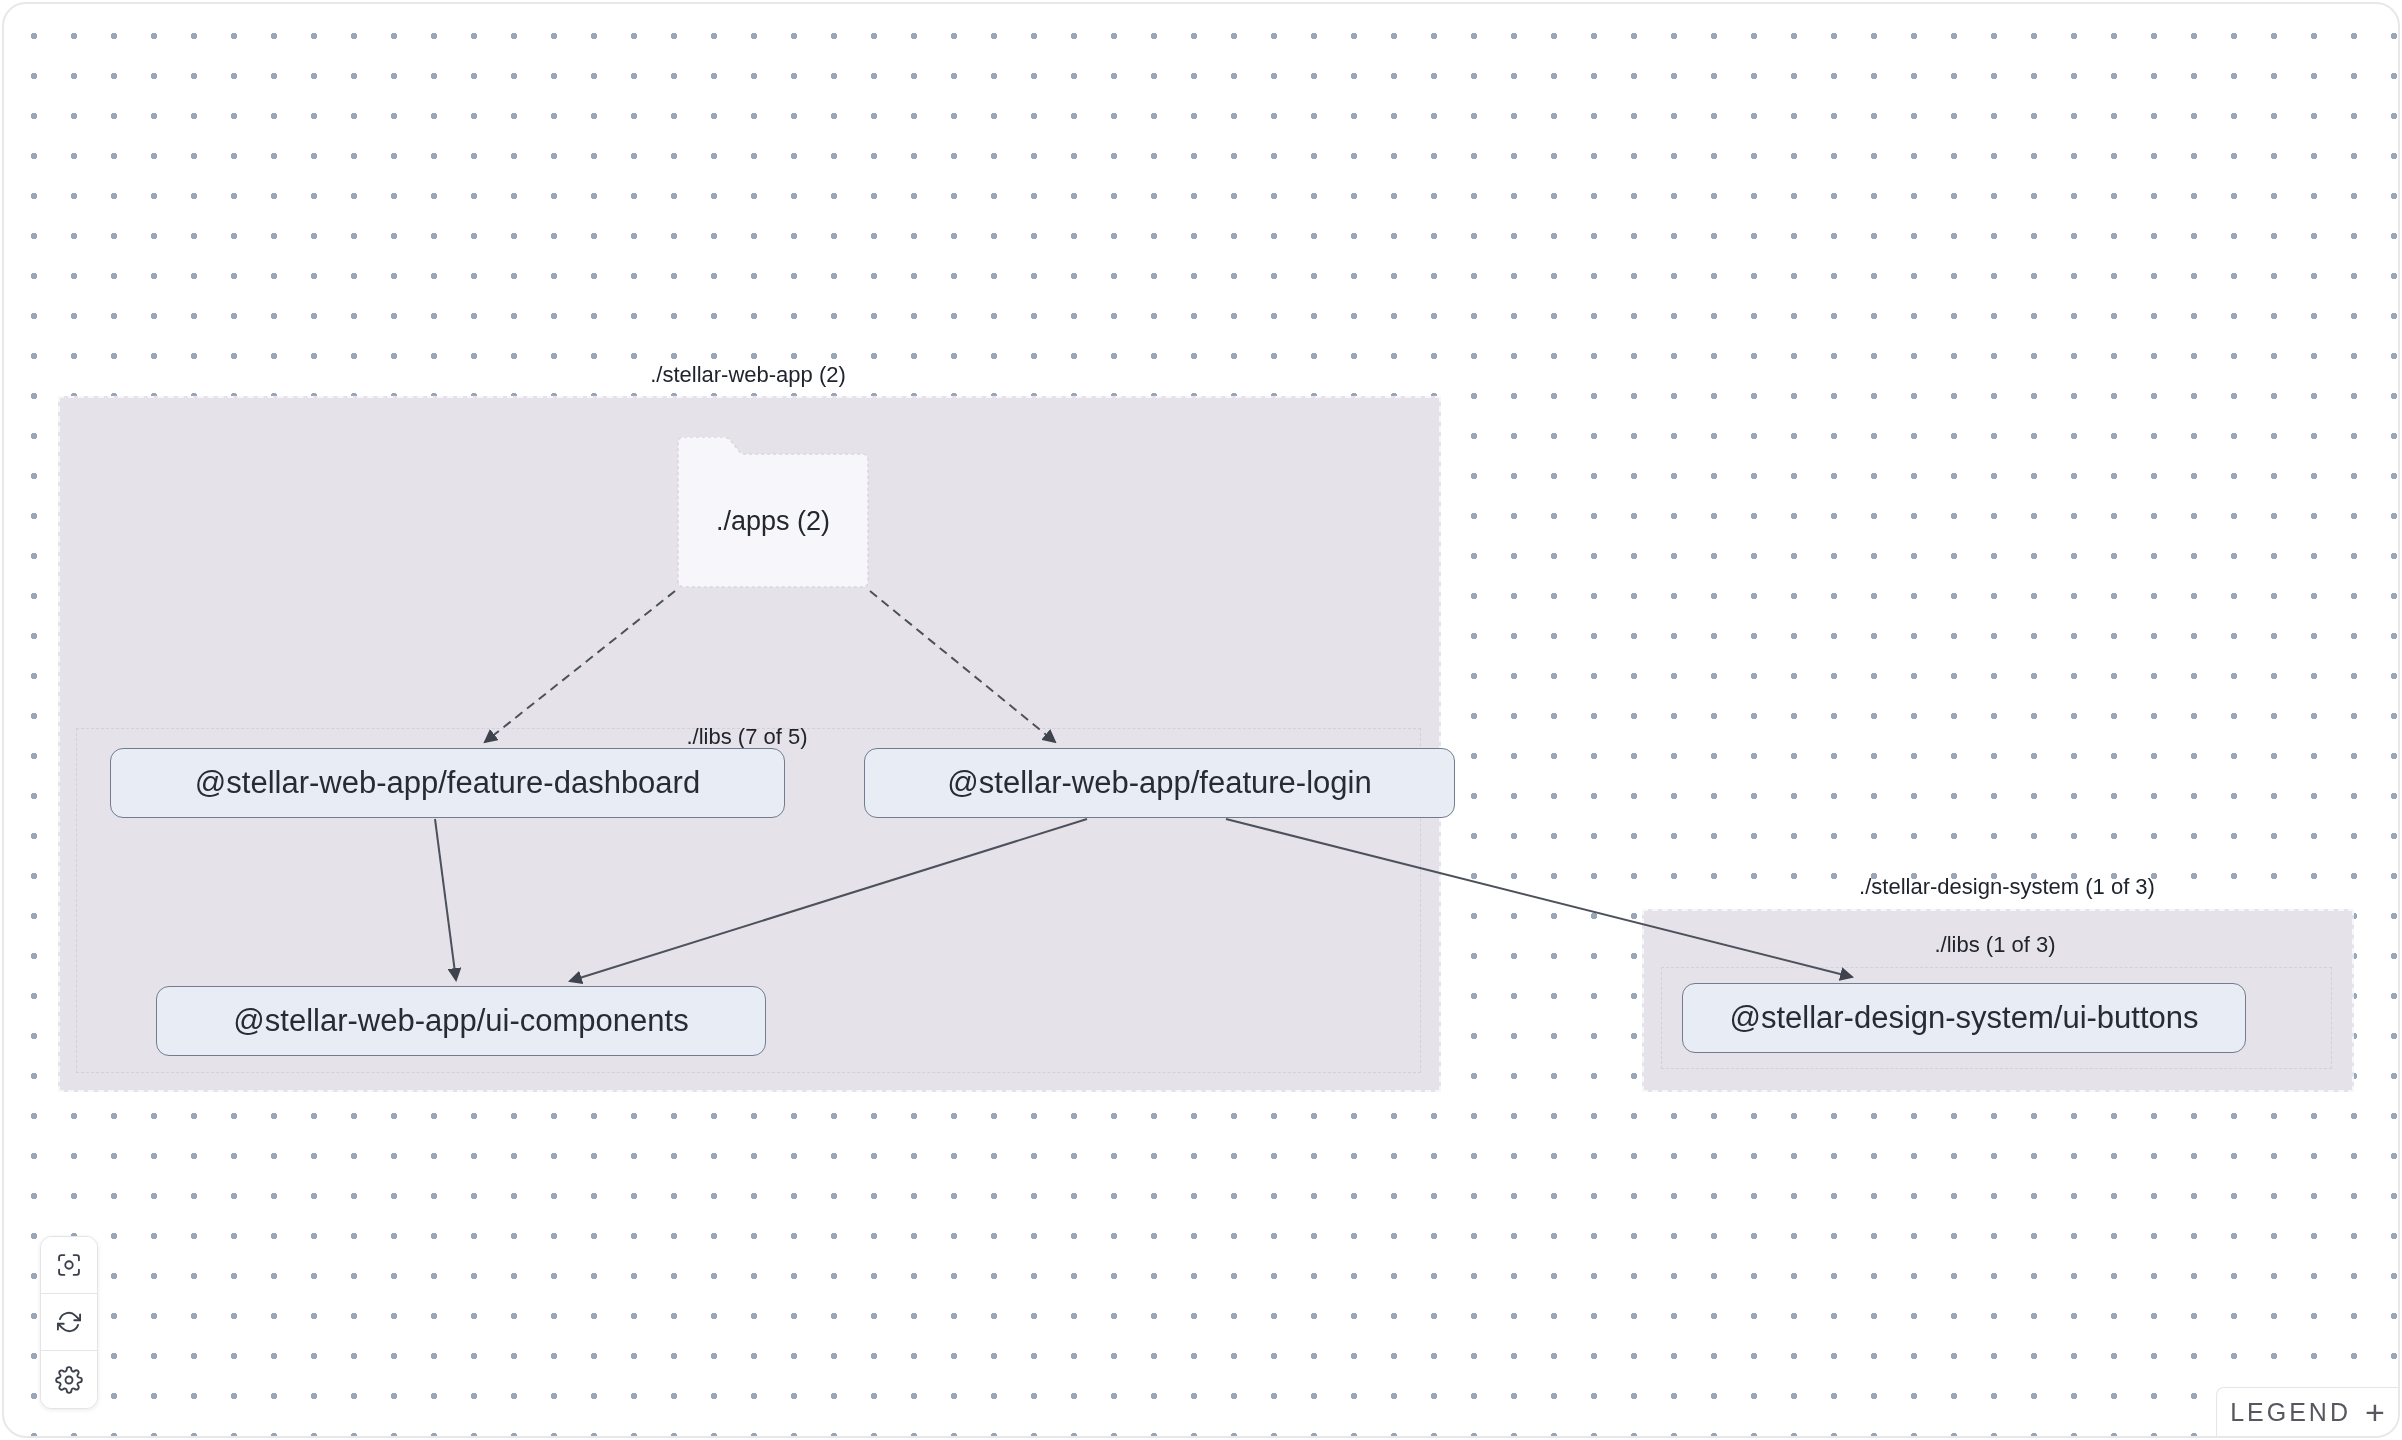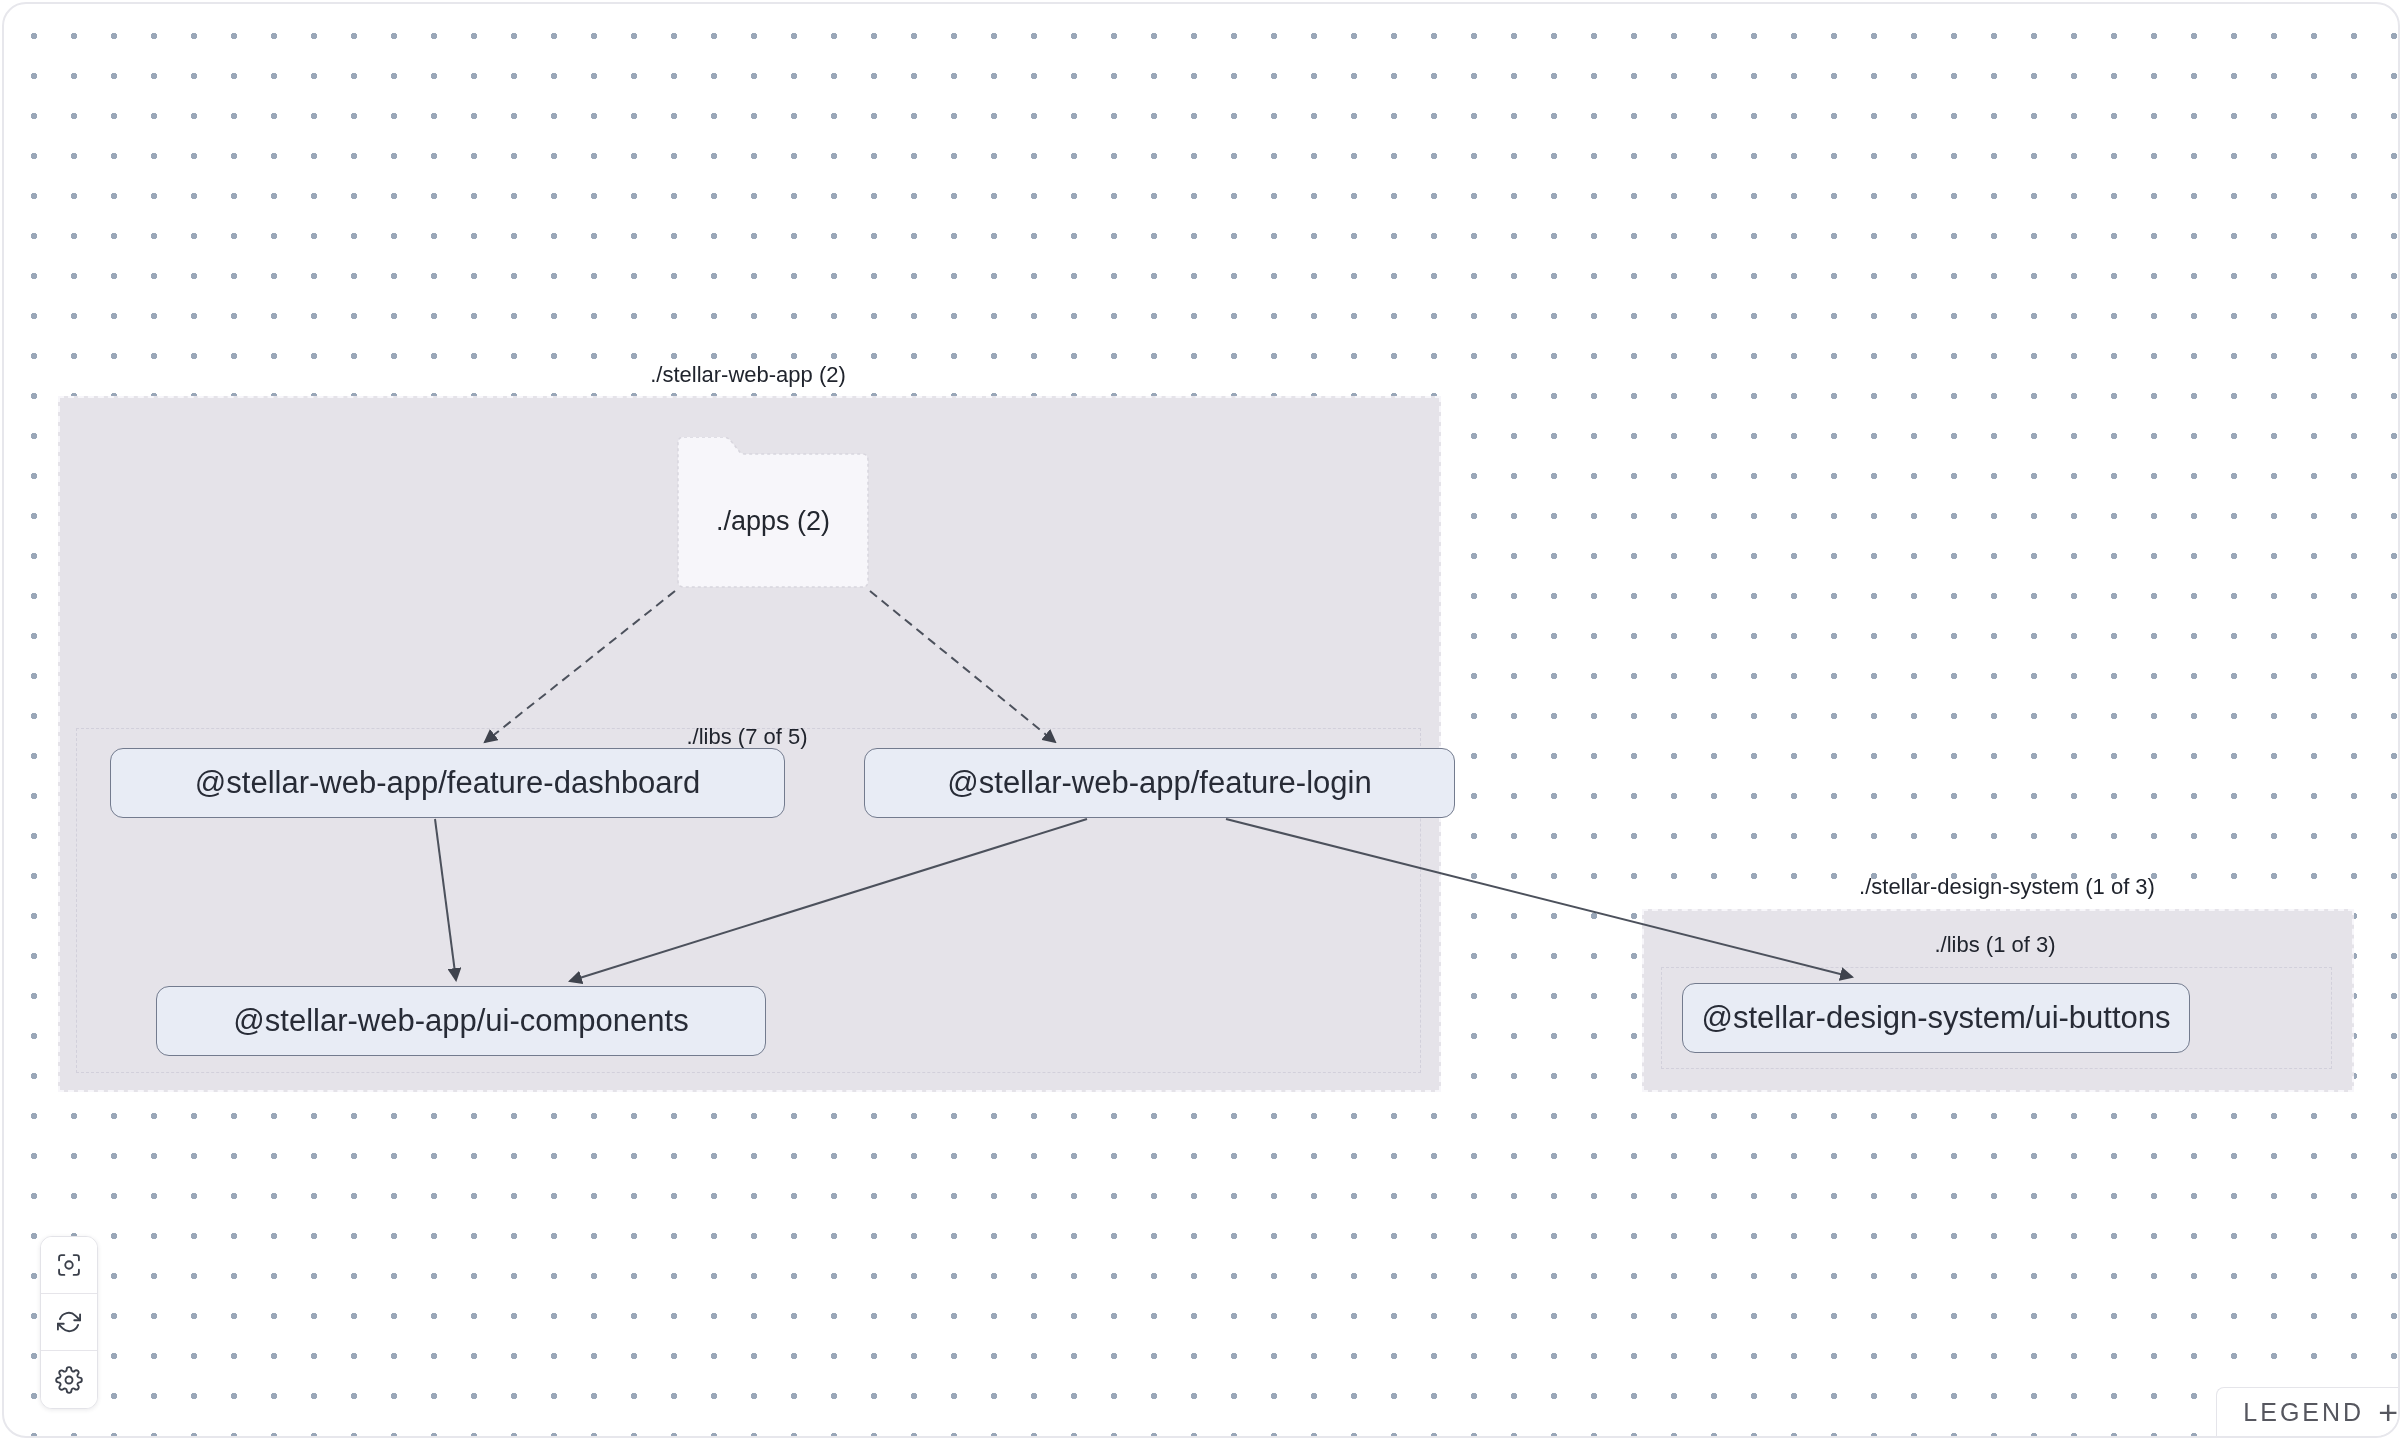--- a/index.html
+++ b/index.html
@@ -50,21 +50,21 @@
 
   
   .node {
     position:absolute; height:70px; border:1.5px solid #737b8e; border-radius:13px;
     background:#e8ecf5; display:flex; align-items:center; justify-content:center;
     color:#272b36; font-size:31px; white-space:nowrap;
   }
   .node-feature-dashboard { left:91px;   top:744px; width:675px;margin-left:15px; }
   .node-feature-login     { left:860px;  top:744px; width:591px; }
   .node-ui-components     { left:152px;  top:982px; width:610px; }
-  .node-ui-buttons        { left:1678px; top:979px; width:508px; }
+  .node-ui-buttons        { left:1678px; top:979px; width:564px; }
 
   
   #edges-svg { position:absolute; left:0; top:0; width:2402px; height:1440px;
                pointer-events:none; }
   .edge { stroke:#4c515c; stroke-width:2; fill:none; }
   .edge.dashed { stroke-dasharray:9 6; }
 
   
   .toolbar {
     position:absolute; left:36px; top:1232px; width:58px;
@@ -77,21 +77,21 @@
   }
   .toolbar .tb-btn:last-child { border-bottom:none; }
   .tb-btn svg { width:28px; height:28px; stroke:#3a3f4a; stroke-width:1.6;
                 fill:none; stroke-linecap:round; stroke-linejoin:round; }
 
   
   .legend {
     position:absolute; right:0; bottom:0; left:2212px; top:1383px;
     background:#ffffff; border:1px solid #e5e5ea; border-right:none; border-bottom:none;
     border-top-left-radius:8px;
-    display:flex; align-items:center; justify-content:flex-end; gap:14px;
+    display:flex; align-items:center; justify-content:center; gap:14px;
     cursor:pointer;
   }
   .legend .legend-text { color:#56575f; font-size:25px; letter-spacing:3px; }
   .legend .plus { color:#56575f; font-size:34px; font-weight:300; line-height:1; }
 </style>
 </head>
 <body>
 
 <div class="viewport">
 

